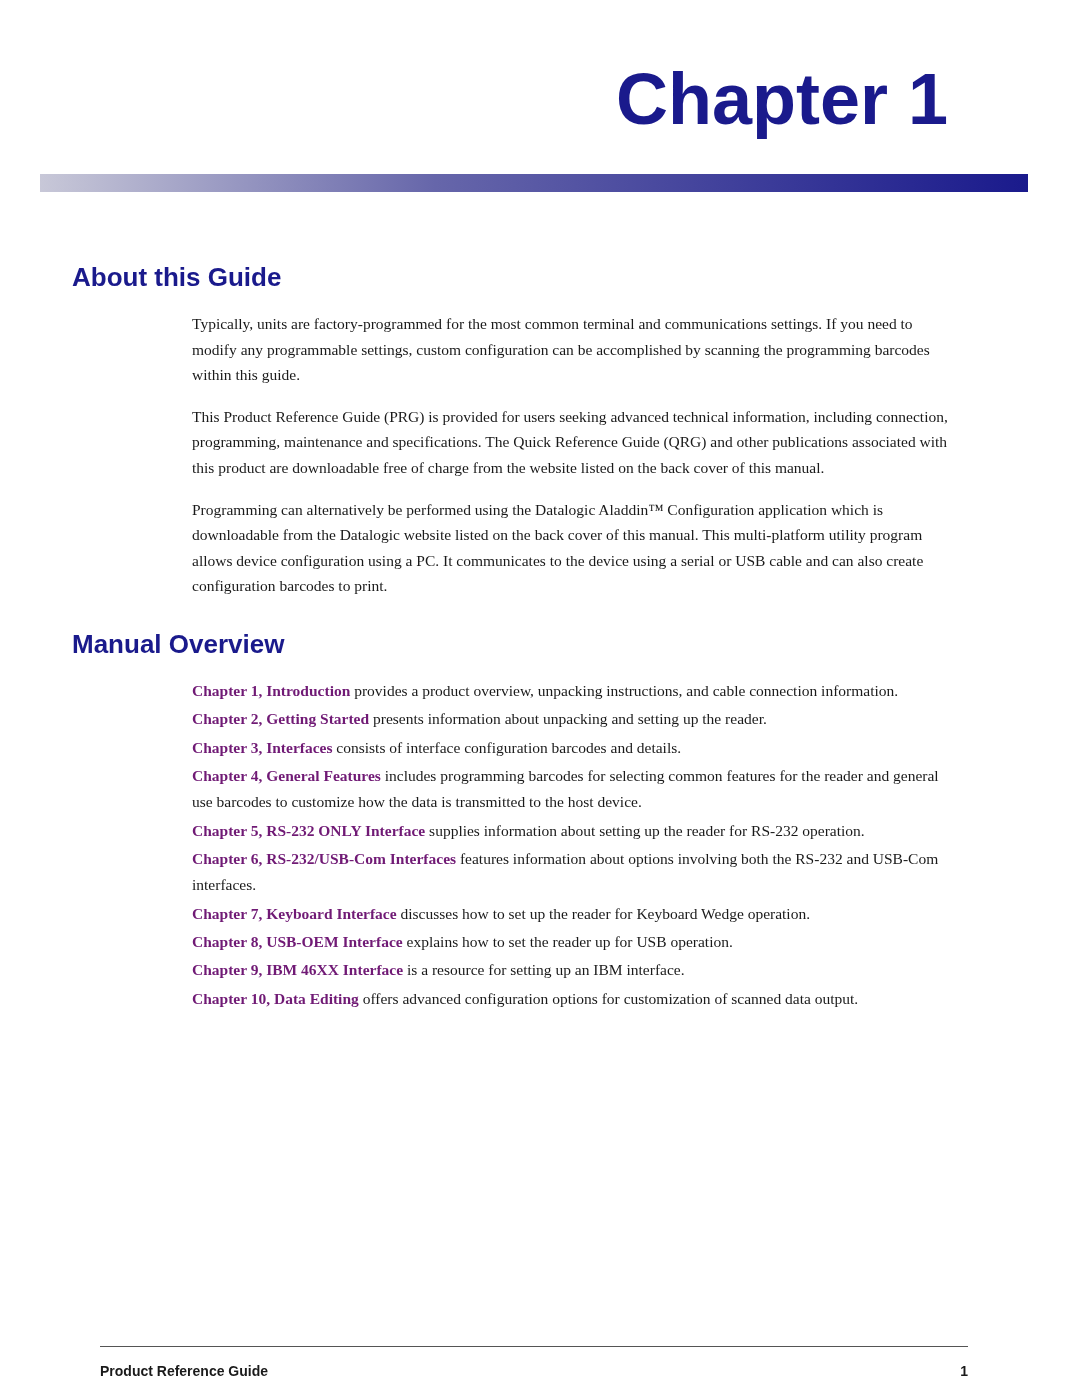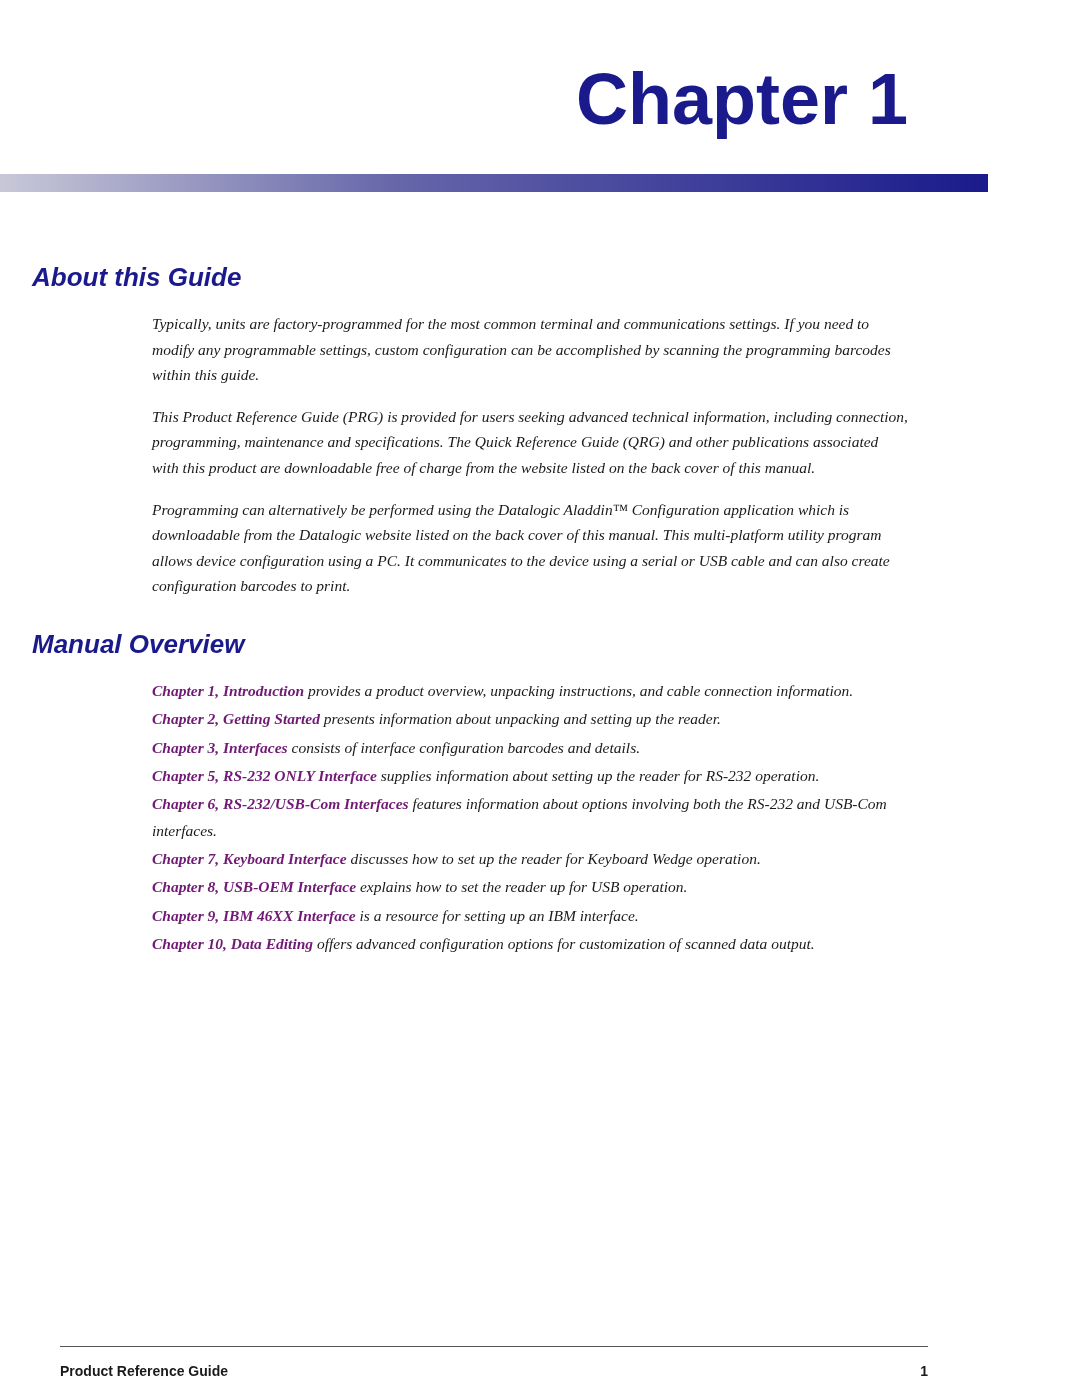--- a/index.html
+++ b/index.html
@@ -16,20 +16,21 @@
       min-height: 1397px;
       position: relative;
     }
 
     .page {
       width: 988px;
       min-height: 1397px;
       background: #ffffff;
       position: relative;
       padding: 0;
+      margin-left: 40px;
     }
 
     .header-section {
       text-align: right;
       padding: 60px 80px 20px 80px;
     }
 
     .chapter-title {
       font-size: 72px;
       font-weight: 900;
@@ -60,21 +61,20 @@
       position: absolute;
       left: 0;
       right: 0;
       top: 0;
       height: 18px;
       background: linear-gradient(to right, #c8c8d8 0%, #6666aa 40%, #1a1a8c 100%);
     }
 
     .content-area {
       padding: 40px 80px 40px 32px;
-      font-style: italic;
     }
 
     .section-heading {
       font-size: 26px;
       font-weight: 900;
       color: #1a1a8c;
       font-family: Arial, sans-serif;
       margin-bottom: 18px;
       margin-top: 30px;
     }
@@ -176,20 +176,23 @@
         </div>
 
         <div class="chapter-entry">
           <a class="chapter-link" href="#">Chapter 2, Getting Started</a><span> presents information about unpacking and setting up the reader.</span>
         </div>
 
         <div class="chapter-entry">
           <a class="chapter-link" href="#">Chapter 3, Interfaces</a><span> consists of interface configuration barcodes and details.</span>
         </div>
 
+        <div class="chapter-entry">
+          <a class="chapter-link" href="#">Chapter 4, General Features</a><span> includes programming barcodes for selecting common features for the reader and general use barcodes to customize how the data is transmitted to the host device.</span>
+        </div>
 
         <div class="chapter-entry">
           <a class="chapter-link" href="#">Chapter 5, RS-232 ONLY Interface</a><span> supplies information about setting up the reader for RS-232 operation.</span>
         </div>
 
         <div class="chapter-entry">
           <a class="chapter-link" href="#">Chapter 6, RS-232/USB-Com Interfaces</a><span> features information about options involving both the RS-232 and USB-Com interfaces.</span>
         </div>
 
         <div class="chapter-entry">

